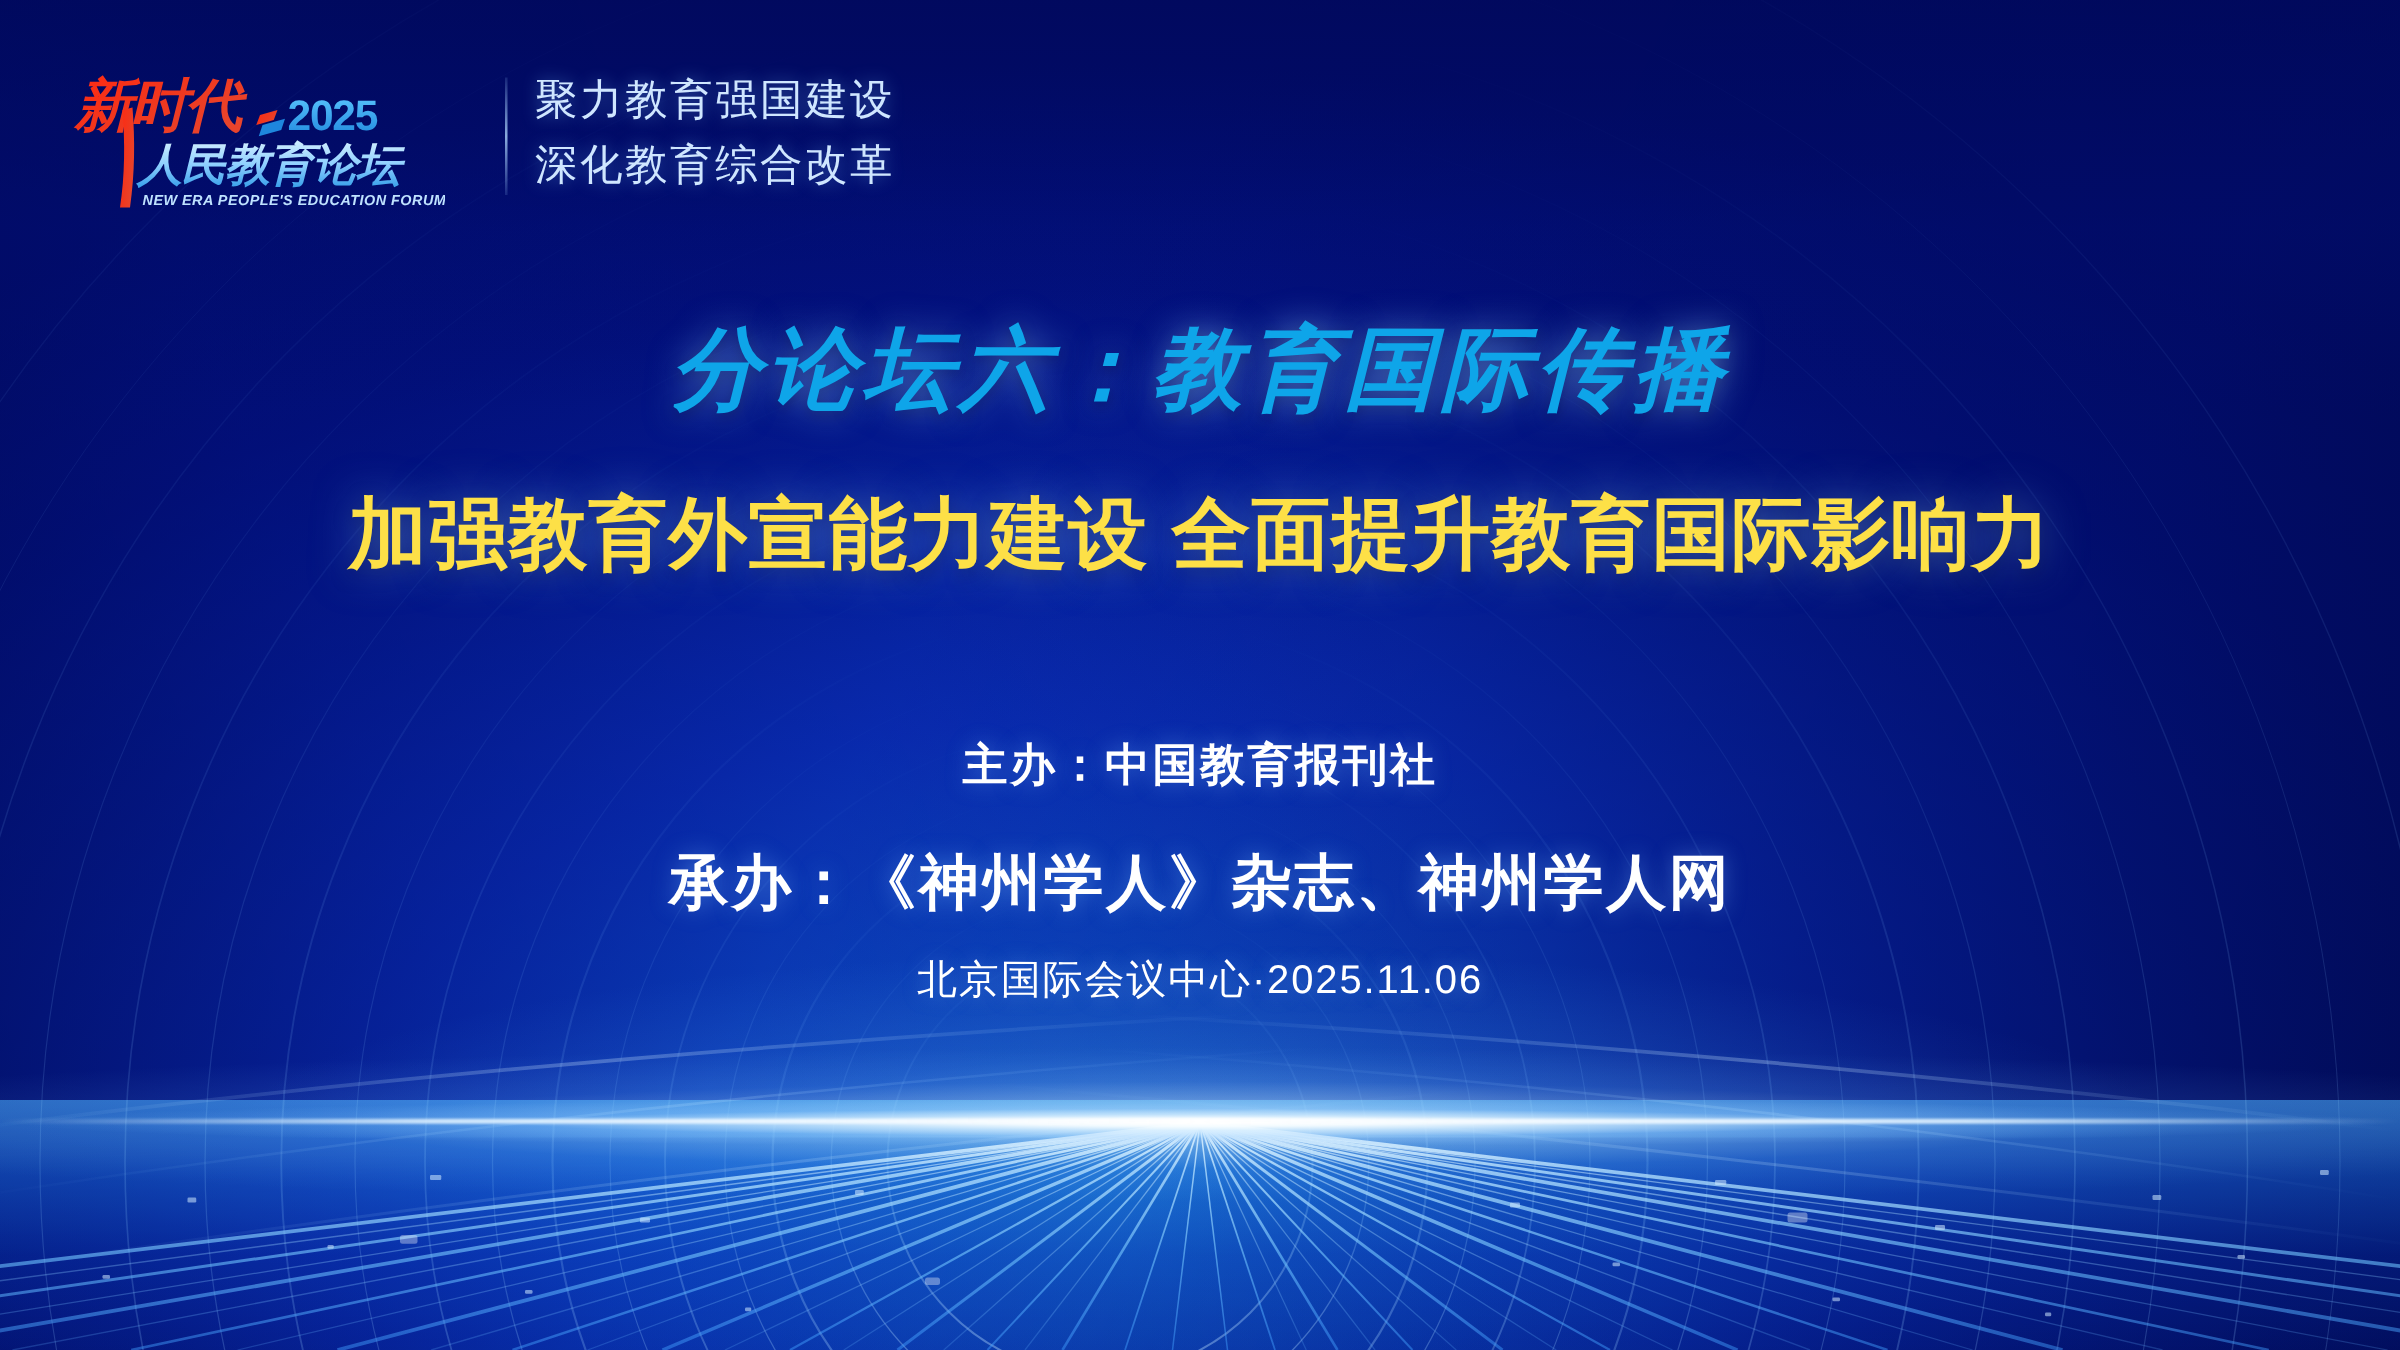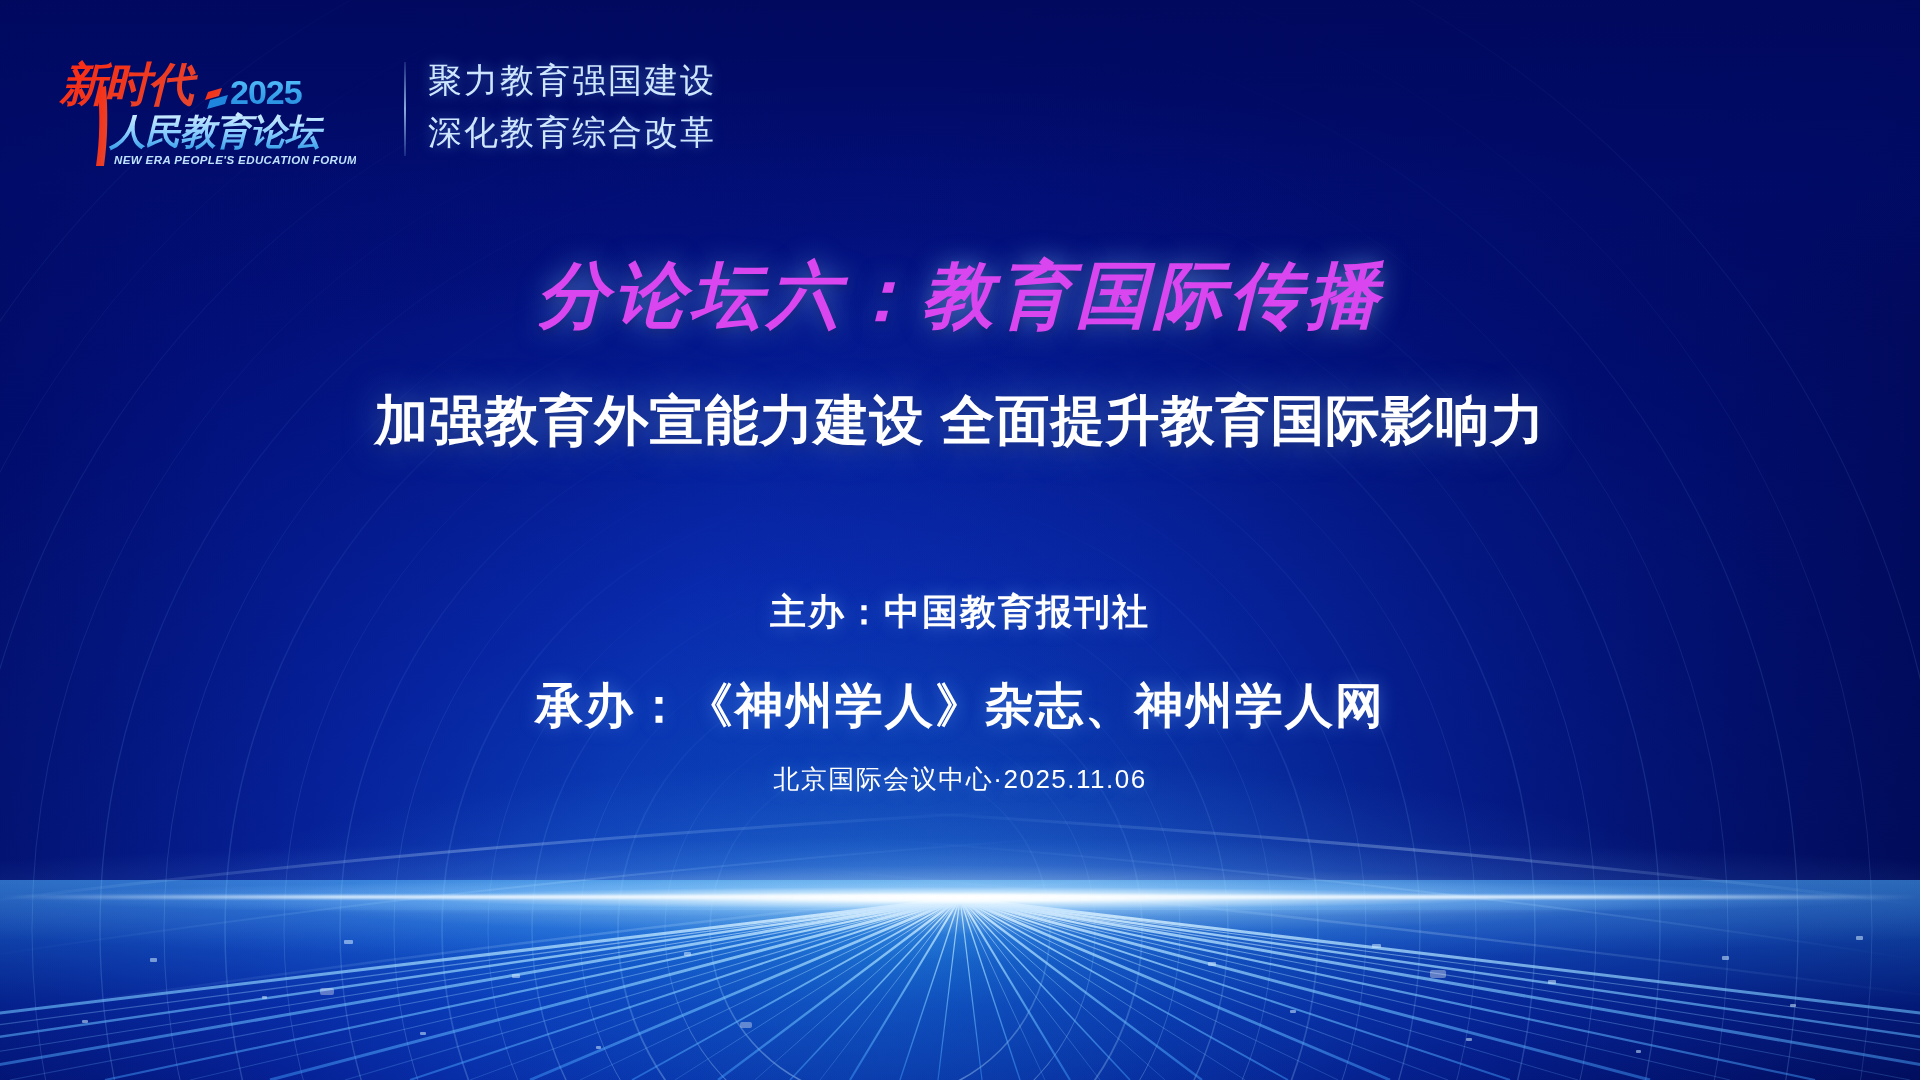--- a/index.html
+++ b/index.html
@@ -154,37 +154,37 @@
     text-shadow: 0 0 14px rgba(120,190,255,0.45);
     white-space: nowrap;
   }
 
   
   .subforum-title {
     position: absolute;
     left: 0; right: 0;
     top: 248px;
     text-align: center;
-    color: #d946ef;
+    color: #0ea5e9;
     font-family: "DejaVu Serif", "Liberation Serif", serif;
     font-size: 72px;
     font-weight: bold;
     font-style: italic;
     letter-spacing: 5px;
     text-shadow: 0 0 26px rgba(135,195,255,0.60), 0 3px 10px rgba(0,10,70,0.55);
     white-space: nowrap;
   }
 
   .headline {
     position: absolute;
     left: 0; right: 0;
     top: 385px;
     text-align: center;
-    color: #ffffff;
-    font-size: 54px;
+    color: #fde047;
+    font-size: 63px;
     font-weight: bold;
     letter-spacing: 1px;
     text-shadow: 0 0 34px rgba(130,190,255,0.55), 0 4px 14px rgba(0,8,60,0.50);
     white-space: nowrap;
   }
 
   .org-line {
     position: absolute;
     left: 0; right: 0;
     text-align: center;
@@ -194,21 +194,21 @@
     text-shadow: 0 0 18px rgba(120,185,255,0.45);
   }
   .org-1 { top: 588px; font-size: 36px; letter-spacing: 2px; }
   .org-2 { top: 674px; font-size: 48px; letter-spacing: 2px; }
   .venue {
     position: absolute;
     left: 0; right: 0;
     top: 762px;
     text-align: center;
     color: #ffffff;
-    font-size: 26px;
+    font-size: 32px;
     font-weight: 500;
     letter-spacing: 1.5px;
     white-space: nowrap;
     text-shadow: 0 0 16px rgba(120,185,255,0.45);
   }
 </style>
 </head>
 <body>
 
 <div id="stage">

